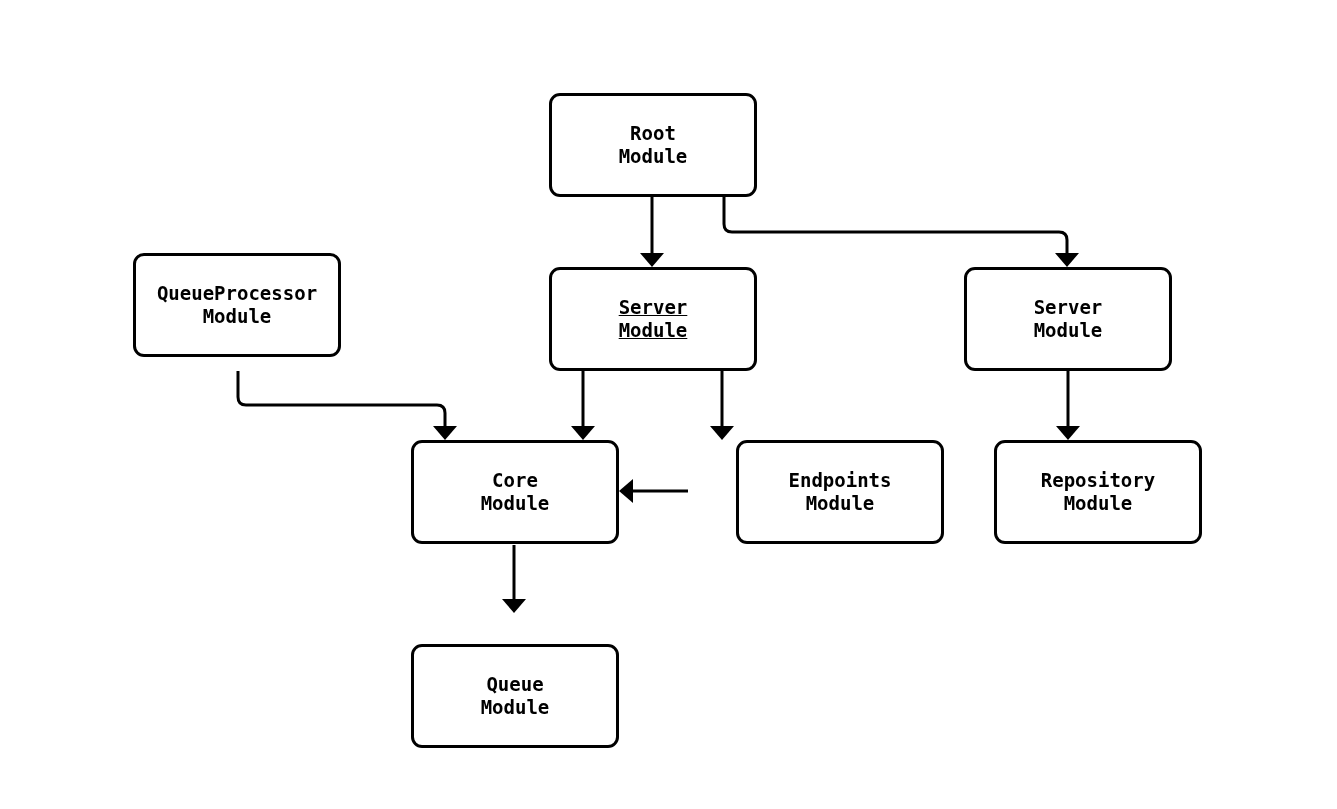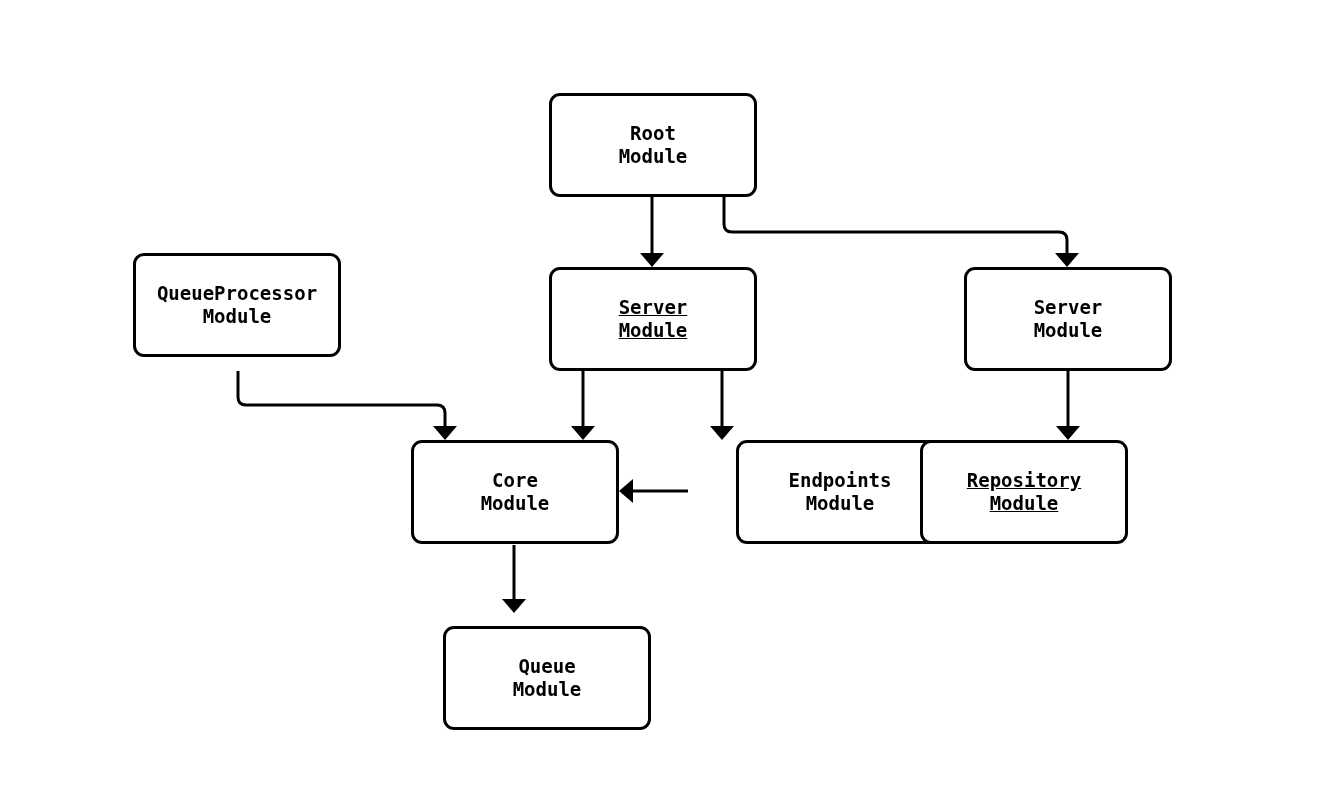--- a/index.html
+++ b/index.html
@@ -124,23 +124,23 @@
   <div class="node" style="left:411px; top:440px;">
     <span class="node-label">Core
 Module</span>
   </div>
 
   <div class="node" style="left:688px; top:440px;margin-left:48px;">
     <span class="node-label">Endpoints
 Module</span>
   </div>
 
-  <div class="node" style="left:920px; top:440px;text-decoration:underline;">
+  <div class="node" style="left:994px; top:440px;">
     <span class="node-label">Repository
 Module</span>
   </div>
 
-  <div class="node" style="left:411px; top:626px;margin-left:32px;">
+  <div class="node" style="left:411px; top:644px;">
     <span class="node-label">Queue
 Module</span>
   </div>
 
 </div>
 
 </body></html>

